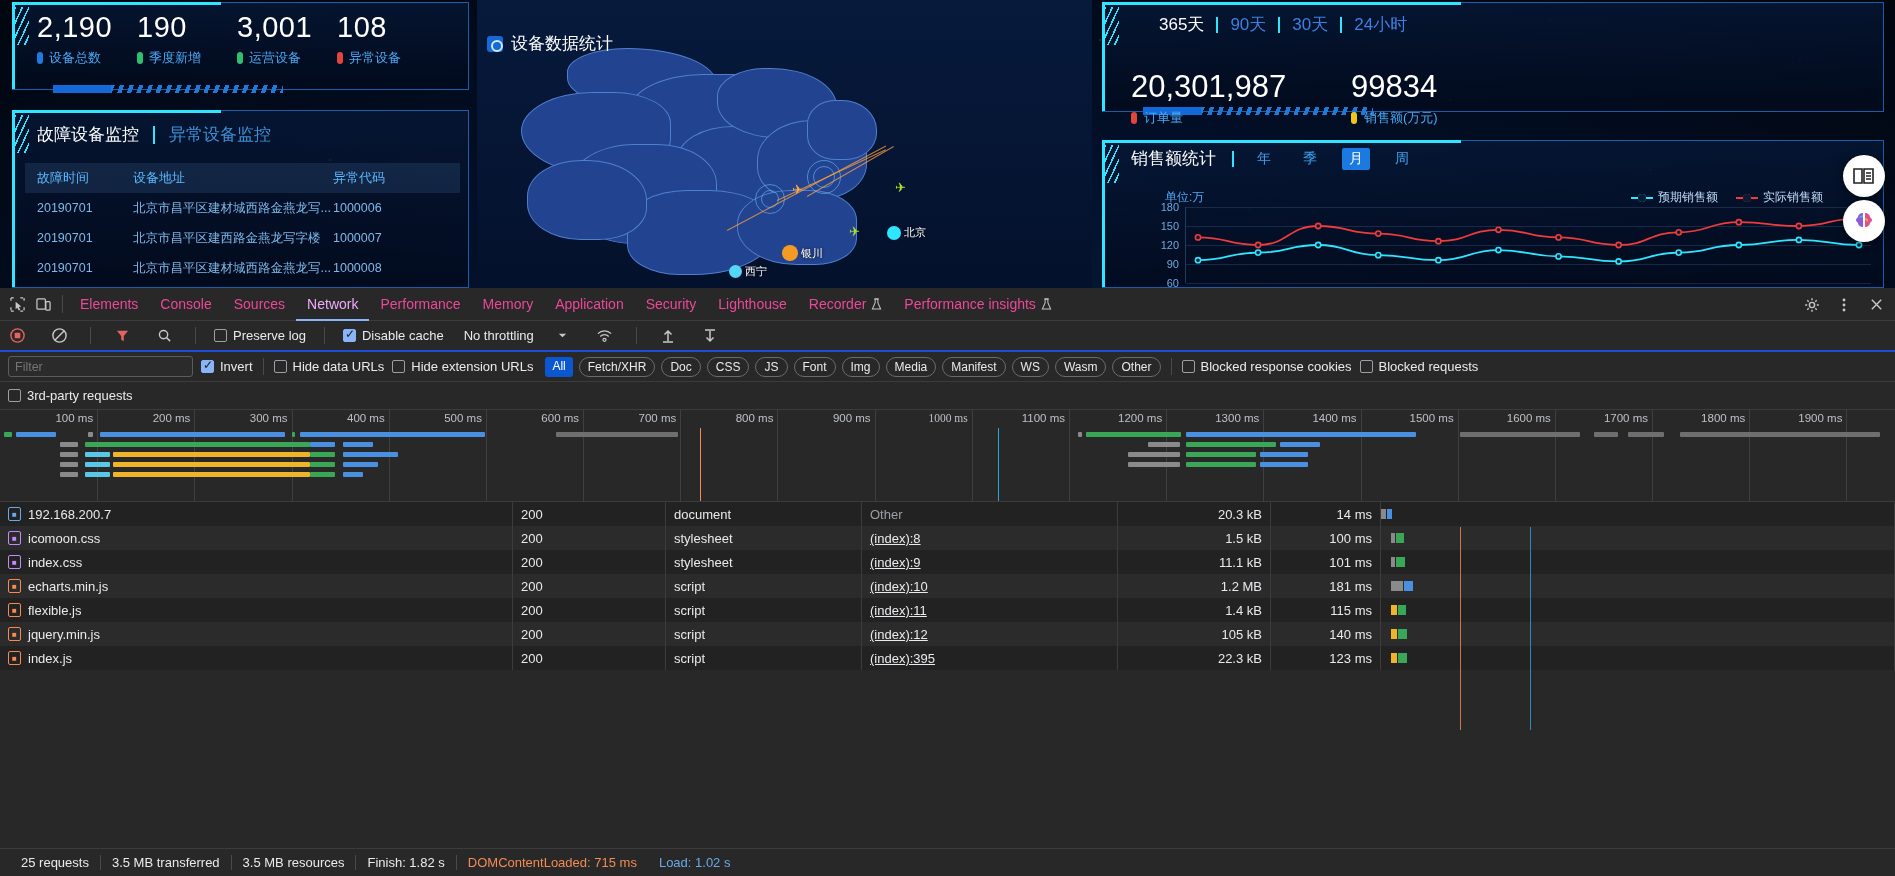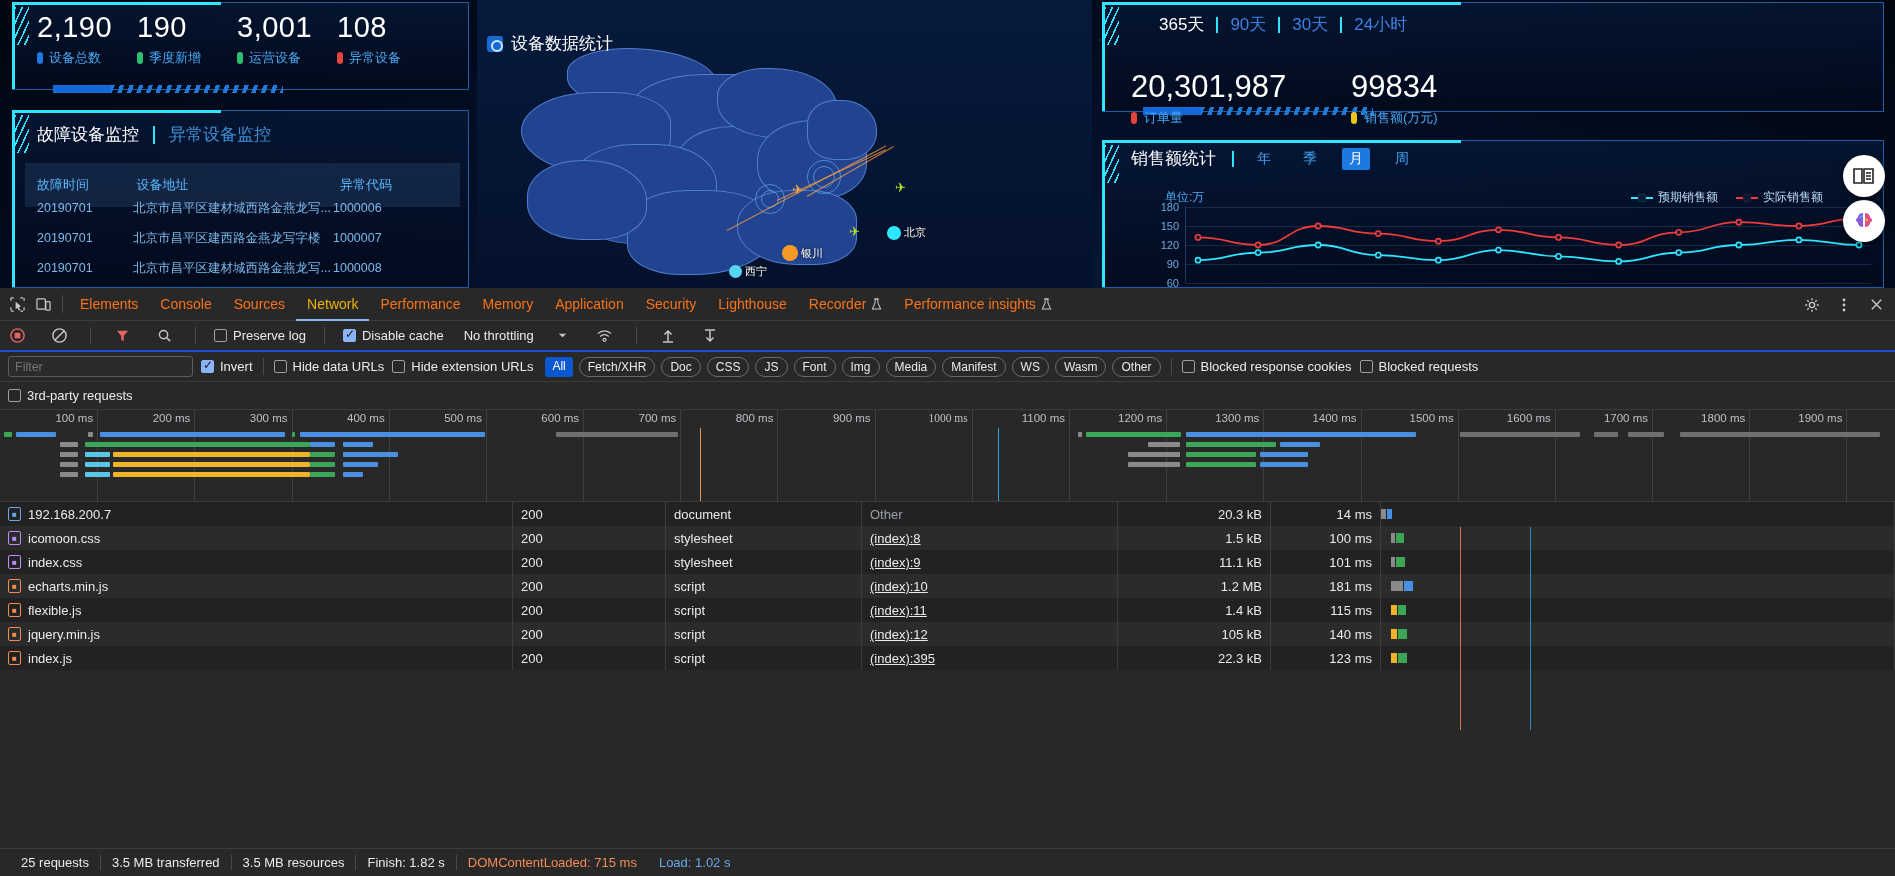--- a/index.html
+++ b/index.html
@@ -47,22 +47,22 @@
   .kpi-num { color:#fff; font-size:29px; line-height:36px; font-weight:400; letter-spacing:.5px; }
   .kpi-lbl { display:flex; align-items:center; gap:6px; color:#4aa8f5; font-size:13px; margin-top:4px; white-space:nowrap; }
   .dot { width:6px; height:12px; border-radius:3px; display:inline-block; }
 
   
   #fault-panel { left:12px; top:110px; width:457px; height:178px; }
   .fp-tabs { position:absolute; left:24px; top:12px; display:flex; align-items:center; gap:14px; }
   .fp-tab { color:#fff; font-size:17px; }
   .fp-tab.inactive { color:#3f8fd8; }
   .fp-sep { width:2px; height:18px; background:#2ee6ff; }
-  .fp-head { position:absolute; left:12px; right:8px; top:52px; height:44px;
-             background:rgba(70,110,160,.22); display:flex; align-items:center;justify-content:space-between; }
+  .fp-head { position:absolute; left:12px; right:8px; top:52px; height:30px;
+             background:rgba(70,110,160,.22); display:flex; align-items:center; }
   .fp-head span { color:#5bb8ff; font-size:13px; }
   .fp-row { position:absolute; left:12px; right:8px; height:30px; display:flex; align-items:center; }
   .fp-row span { color:#7fb8e8; font-size:12.5px; }
   .c1 { width:108px; padding-left:12px; } .c2 { width:200px; } .c3 { width:120px; }
   .fp-row .c2 { overflow:hidden; text-overflow:ellipsis; white-space:nowrap; }
 
   
   #map-panel { position:absolute; left:477px; top:0; width:615px; height:288px;
      background:linear-gradient(180deg,#071a3c,#04112c); overflow:hidden; }
   .map-title { position:absolute; left:10px; top:32px; display:flex; align-items:center; gap:8px;
@@ -117,23 +117,23 @@
   #fb-ai { top:200px; }
 
   
   #devtools { position:absolute; left:0; top:288px; width:1895px; height:588px;
               background:#282828; color:#e8eaed; font-size:13px; }
   .dt-tabbar { height:33px; display:flex; align-items:center; border-bottom:1px solid #3c3c3c;
                padding-left:4px; position:relative; }
   .dt-ic { width:26px; height:26px; display:flex; align-items:center; justify-content:center;
            color:#c6c8ca; }
   .dt-vsep { width:1px; height:18px; background:#494949; margin:0 6px; }
-  .dt-tab { padding:0 11px; height:33px; line-height:33px; color:#f97316; font-size:14px;
+  .dt-tab { padding:0 11px; height:33px; line-height:33px; color:#ec4899; font-size:14px;
             white-space:nowrap; display:flex; align-items:center; gap:5px; }
-  .dt-tab.active { color:#eab308; box-shadow:inset 0 -2px 0 #8ab4f8; }
+  .dt-tab.active { color:#f0abfc; box-shadow:inset 0 -2px 0 #8ab4f8; }
   .dt-right { position:absolute; right:6px; top:0; height:33px; display:flex; align-items:center; gap:6px; }
 
   .dt-toolbar { height:31px; display:flex; align-items:center; gap:16px; padding:0 4px;
                 border-bottom:2px solid #1d4ed8; }
   .tb-sep { width:1px; height:17px; background:#4a4a4a; margin:0 2px; }
   .cbx { width:13px; height:13px; border:1px solid #9aa0a6; border-radius:2px; display:inline-block;
          background:transparent; position:relative; flex:none; }
   .cbx.on { background:#8ab4f8; border-color:#8ab4f8; }
   .cbx.on:after { content:"✓"; position:absolute; left:1px; top:-3px; font-size:12px; color:#202124; }
   .cb-wrap { display:flex; align-items:center; gap:6px; color:#e8eaed; font-size:13px; white-space:nowrap; }

